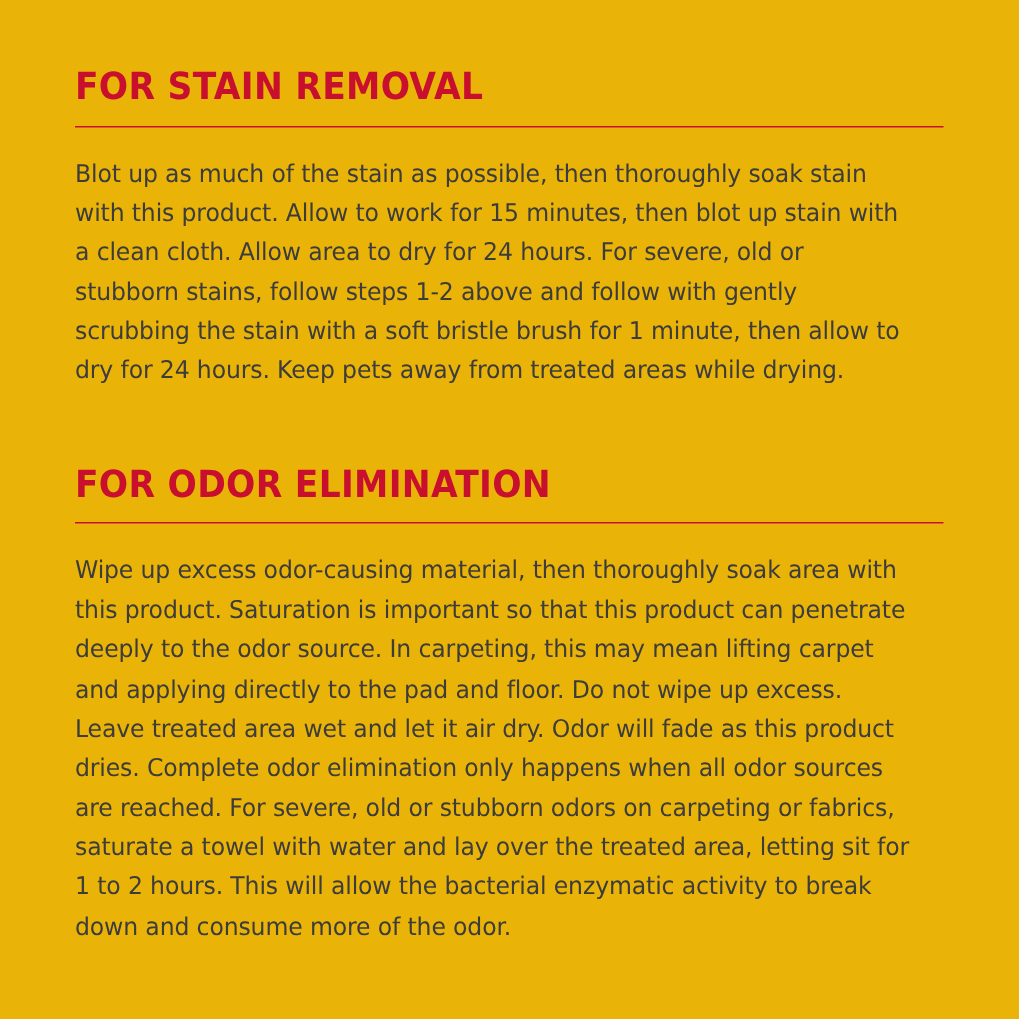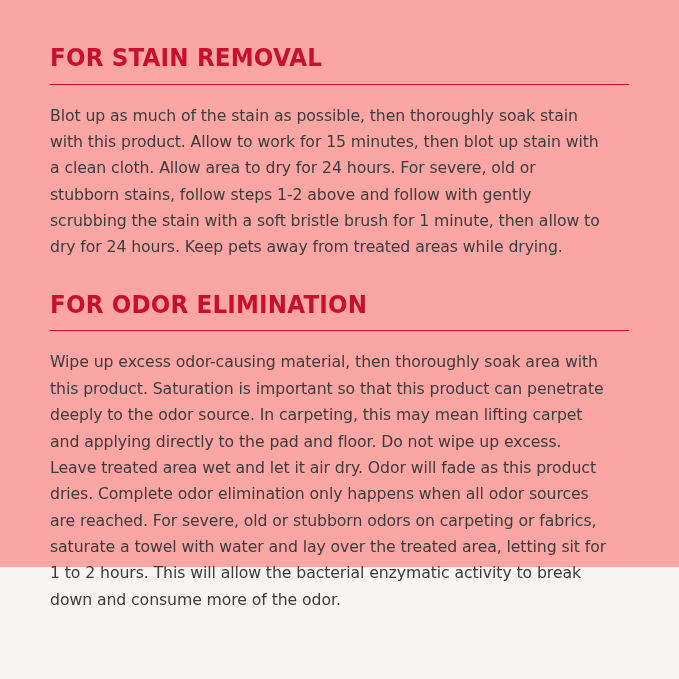--- a/index.html
+++ b/index.html
@@ -9,23 +9,23 @@
   body {
     width: 679px;
     height: 679px;
     background: #f6f5f3;
     font-family: "Liberation Sans", sans-serif;
     overflow: hidden;
   }
   .page {
     box-sizing: border-box;
     width: 679px;
-    height: 567px;
+    height: 679px;
     padding: 44px 50px 0 50px;
-    background: #fca5a5;
+    background: #eab308;
   }
   .section {
     margin-bottom: 26px;
   }
   .section-heading {
     font-family: "DejaVu Sans", sans-serif;
     font-weight: bold;
     font-size: 25px;
     letter-spacing: 0.2px;
     color: #c8102e;
@@ -46,21 +46,21 @@
     font-size: 16.3px;
     line-height: 1.62;
     color: #3c3c3c;
     margin: 0;
     transform: scaleX(0.965);
     transform-origin: left top;
     text-align: left;
     letter-spacing: -0.1px;
   }
   .section.second {
-    margin-top: 30px;
+    margin-top: 48px;
   }
 </style>
 </head>
 <body>
 
 <div class="page">
 
   <div class="section">
     <h2 class="section-heading">FOR STAIN REMOVAL</h2>
     <div class="rule"></div>

